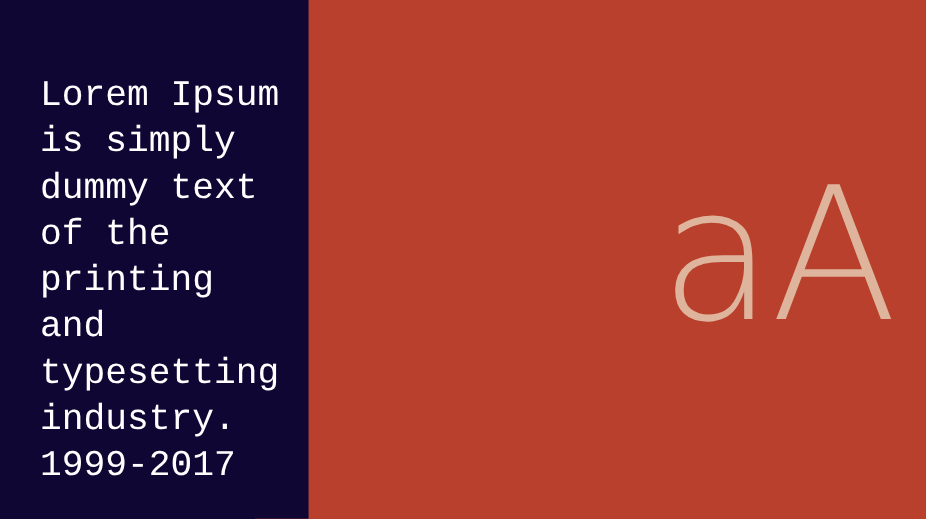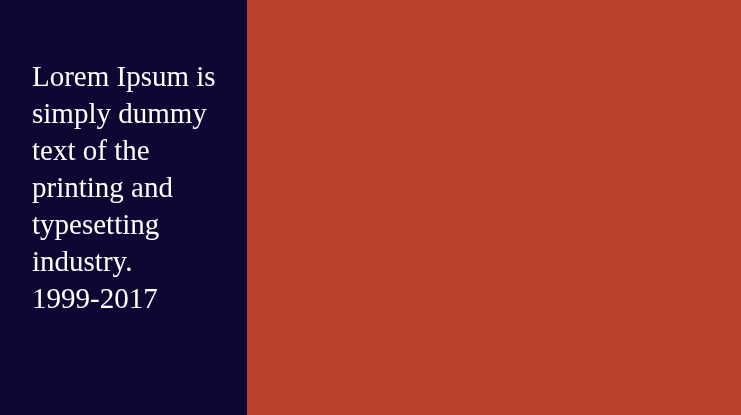--- a/index.html
+++ b/index.html
@@ -32,21 +32,21 @@
     flex: 0 0 247px;
   }
 
   #headline {
     position: absolute;
     left: 32px;
     top: 58px;
     width: 200px;
     margin: 0;
     color: #ffffff;
-    font-family: Liberation Serif, serif;
+    font-family: Liberation Mono, monospace;
     font-size: 29px;
     font-weight: 400;
     line-height: 37px;
     letter-spacing: 0px;
     white-space: pre-line;
   }
 
   
   #right-panel {
     flex: 1 1 auto;
@@ -88,15 +88,16 @@
 
 <div id="slide">
 
   <section id="left-panel">
     <h1 id="headline">Lorem Ipsum is simply dummy text of the printing and typesetting industry.
 1999-2017</h1>
   </section>
 
   <section id="right-panel">
 
+    <div id="type-specimen">aA</div>
   </section>
 
 </div>
 
 </body></html>

